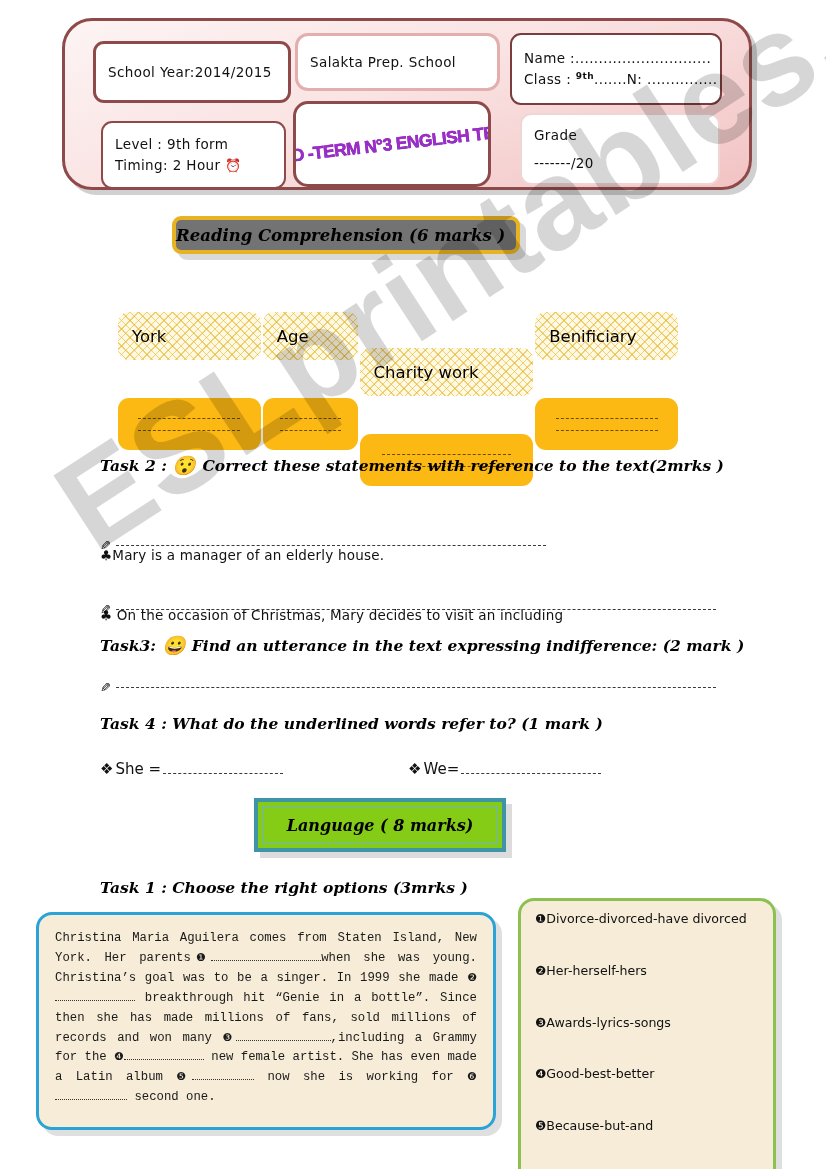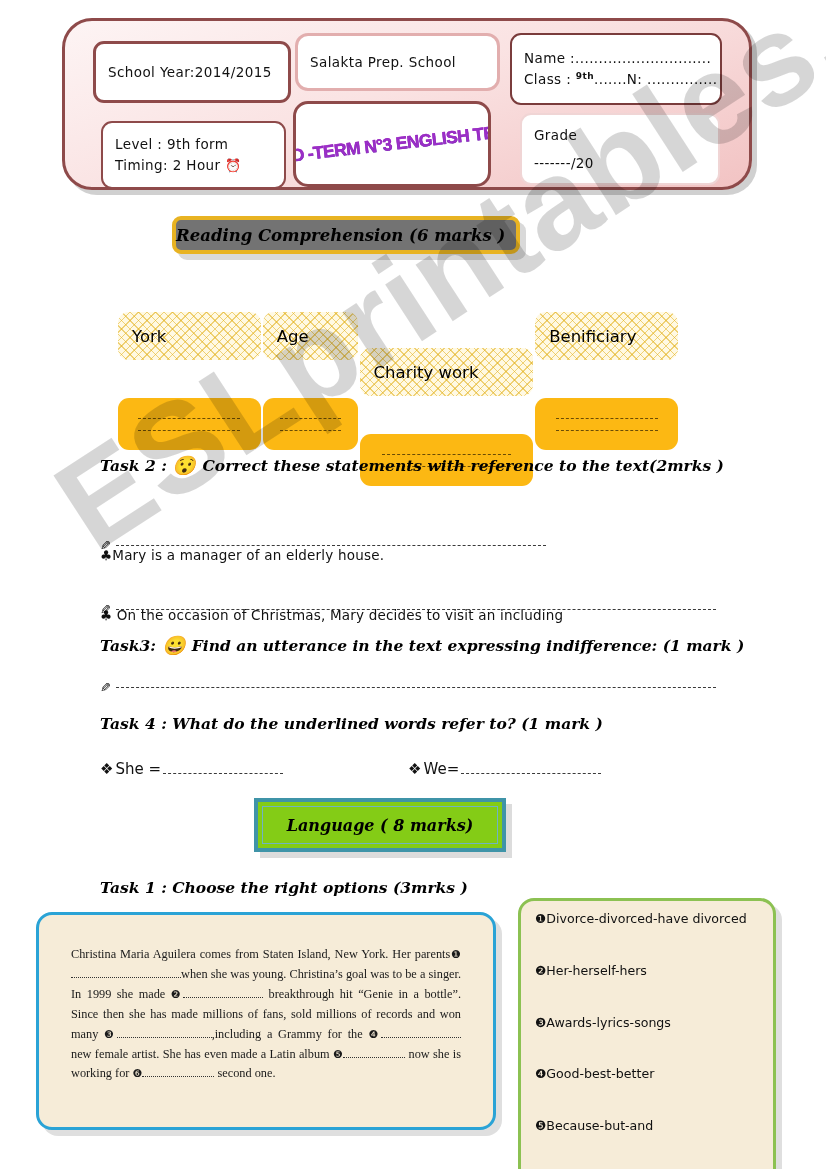--- a/index.html
+++ b/index.html
@@ -249,22 +249,22 @@
     position: absolute;
     left: 36px; top: 912px;
     width: 460px; height: 218px;
     border: 3px solid #2aa3d6;
     border-radius: 16px;
     background: #f6ecd8;
     box-shadow: 6px 6px 0 rgba(150,150,150,0.30);
     padding: 14px 16px;
   }
   .passage-box p {
-    margin: 16px;
-    font-family: Liberation Serif, serif;
+    margin: 0;
+    font-family: Liberation Mono, monospace;
     font-size: 12.3px;
     line-height: 1.62;
     color: #1a1a1a;
     text-align: justify;
   }
   .blank-dots {
     border-bottom: 1.3px dotted #333;
     display: inline-block;
   }
   .cnum { font-size: 11px; }
@@ -377,21 +377,21 @@
   <div class="stmt" style="left:100px; top:562px;">♣ On the occasion of Christmas, Mary decides to visit an including</div>
 
   <div class="ansline" style="left:100px; top:602px; width:620px;">
     <span class="quill">✎</span>
     <span class="rule" style="width:600px;"></span>
   </div>
 
   <div class="task-head" style="left:100px; top:636px;">
     <span>Task3:</span>
     <span class="emoji-ico">😀</span>
-    <span>Find an utterance in the text expressing indifference: (1 mark )</span>
+    <span>Find an utterance in the text expressing indifference: (2 mark )</span>
   </div>
 
   <div class="ansline" style="left:100px; top:680px; width:620px;">
     <span class="quill">✎</span>
     <span class="rule" style="width:600px;"></span>
   </div>
 
   <div class="task-head" style="left:100px; top:714px;">
     <span>Task 4 : What do the underlined words refer to? (1 mark )</span>
   </div>

